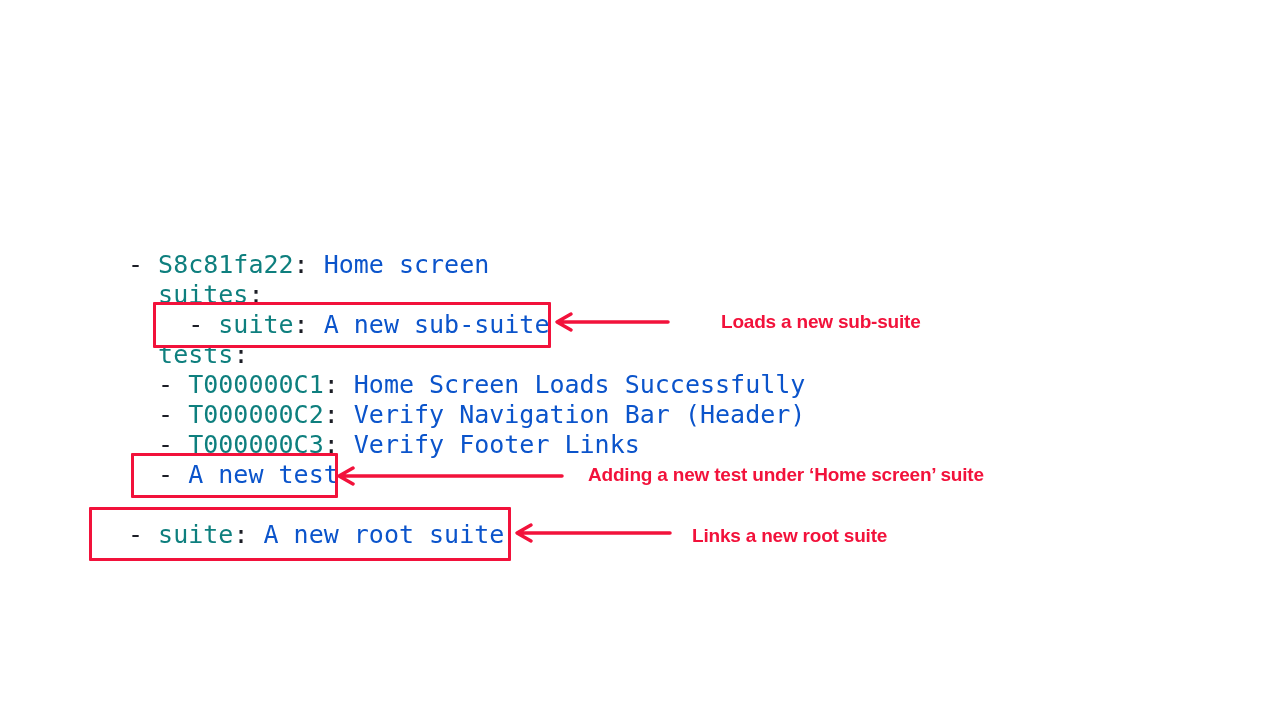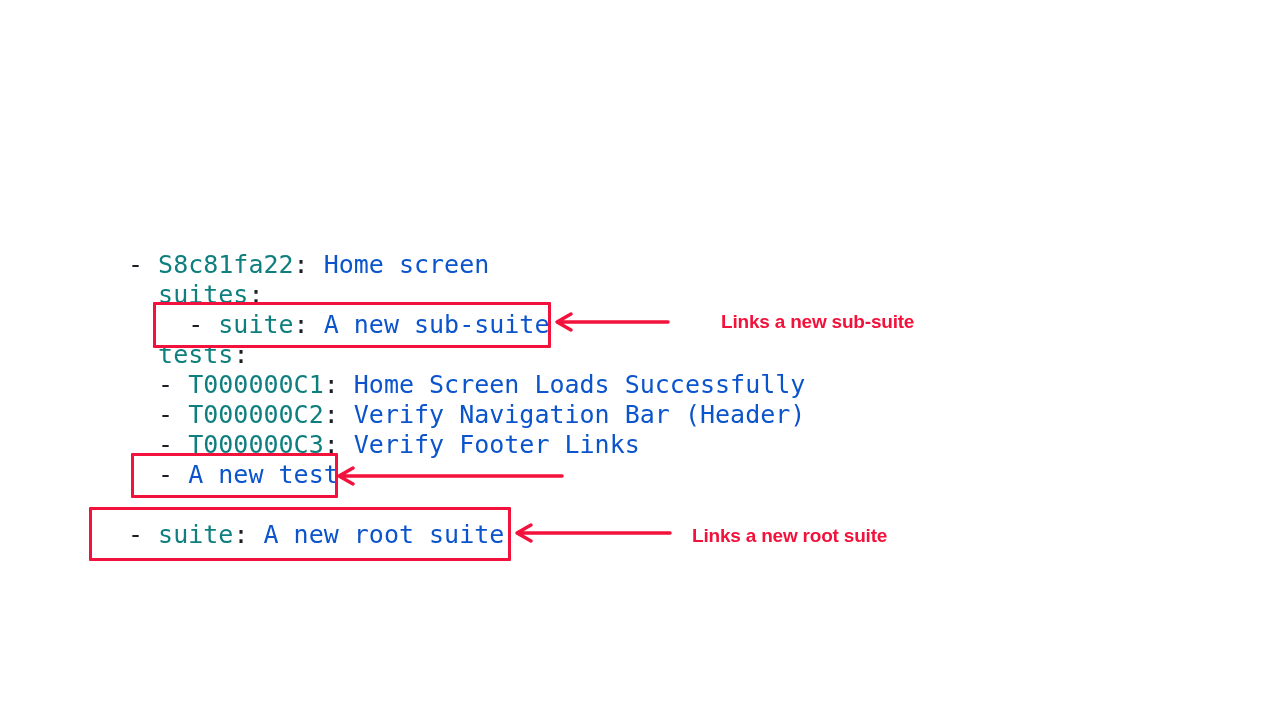--- a/index.html
+++ b/index.html
@@ -88,16 +88,17 @@
       <path d="M 668 322 L 558 322 M 571 314 L 557 322 L 571 330"></path>
     </g>
     <g>
       <path d="M 562 476 L 340 476 M 353 468 L 339 476 L 353 484"></path>
     </g>
     <g>
       <path d="M 670 533 L 518 533 M 531 525 L 517 533 L 531 541"></path>
     </g>
   </svg>
 
-  <div class="annotation ann-sub-suite">Links a new sub-suite</div>
+  <div class="annotation ann-sub-suite">Loads a new sub-suite</div>
+  <div class="annotation ann-new-test">Adding a new test under ‘Home screen’ suite</div>
   <div class="annotation ann-root-suite">Links a new root suite</div>
 
 </div>
 
 </body></html>

